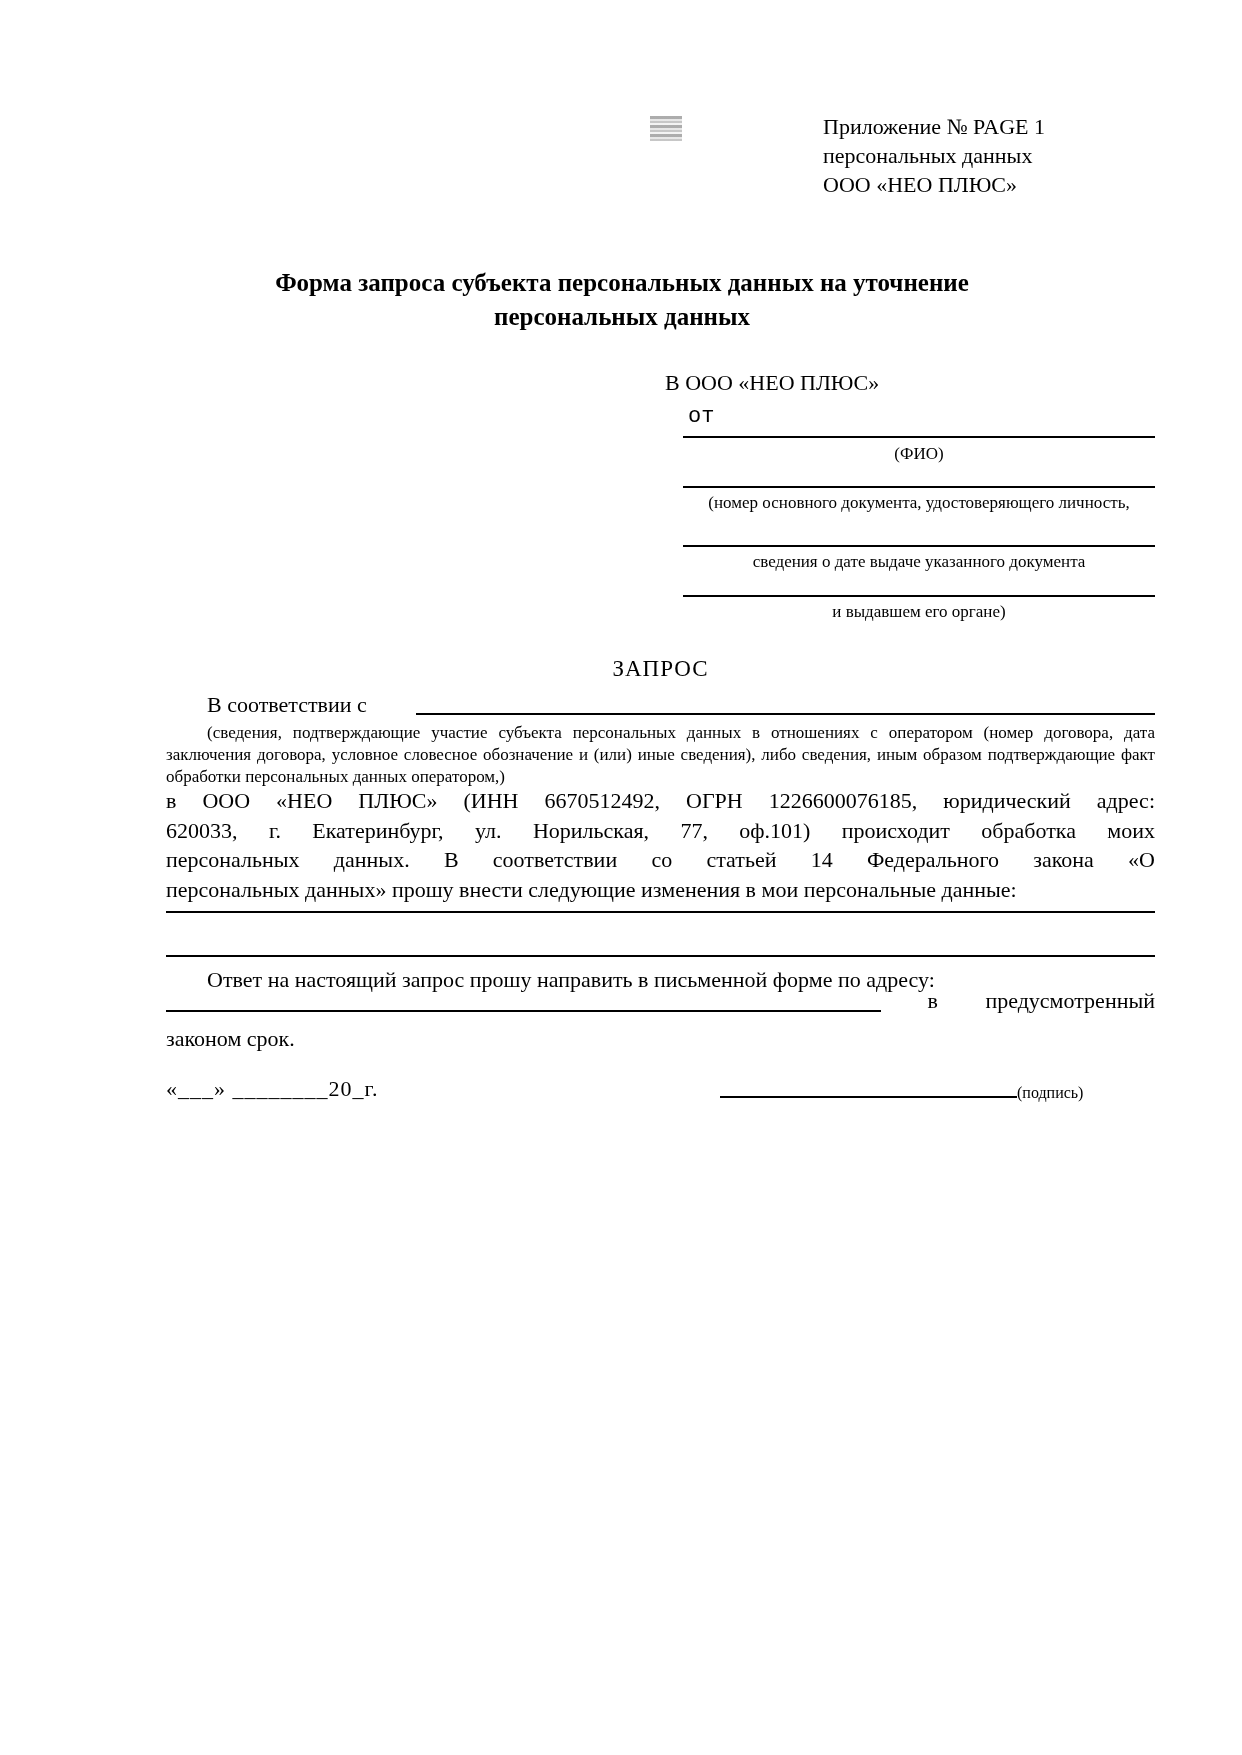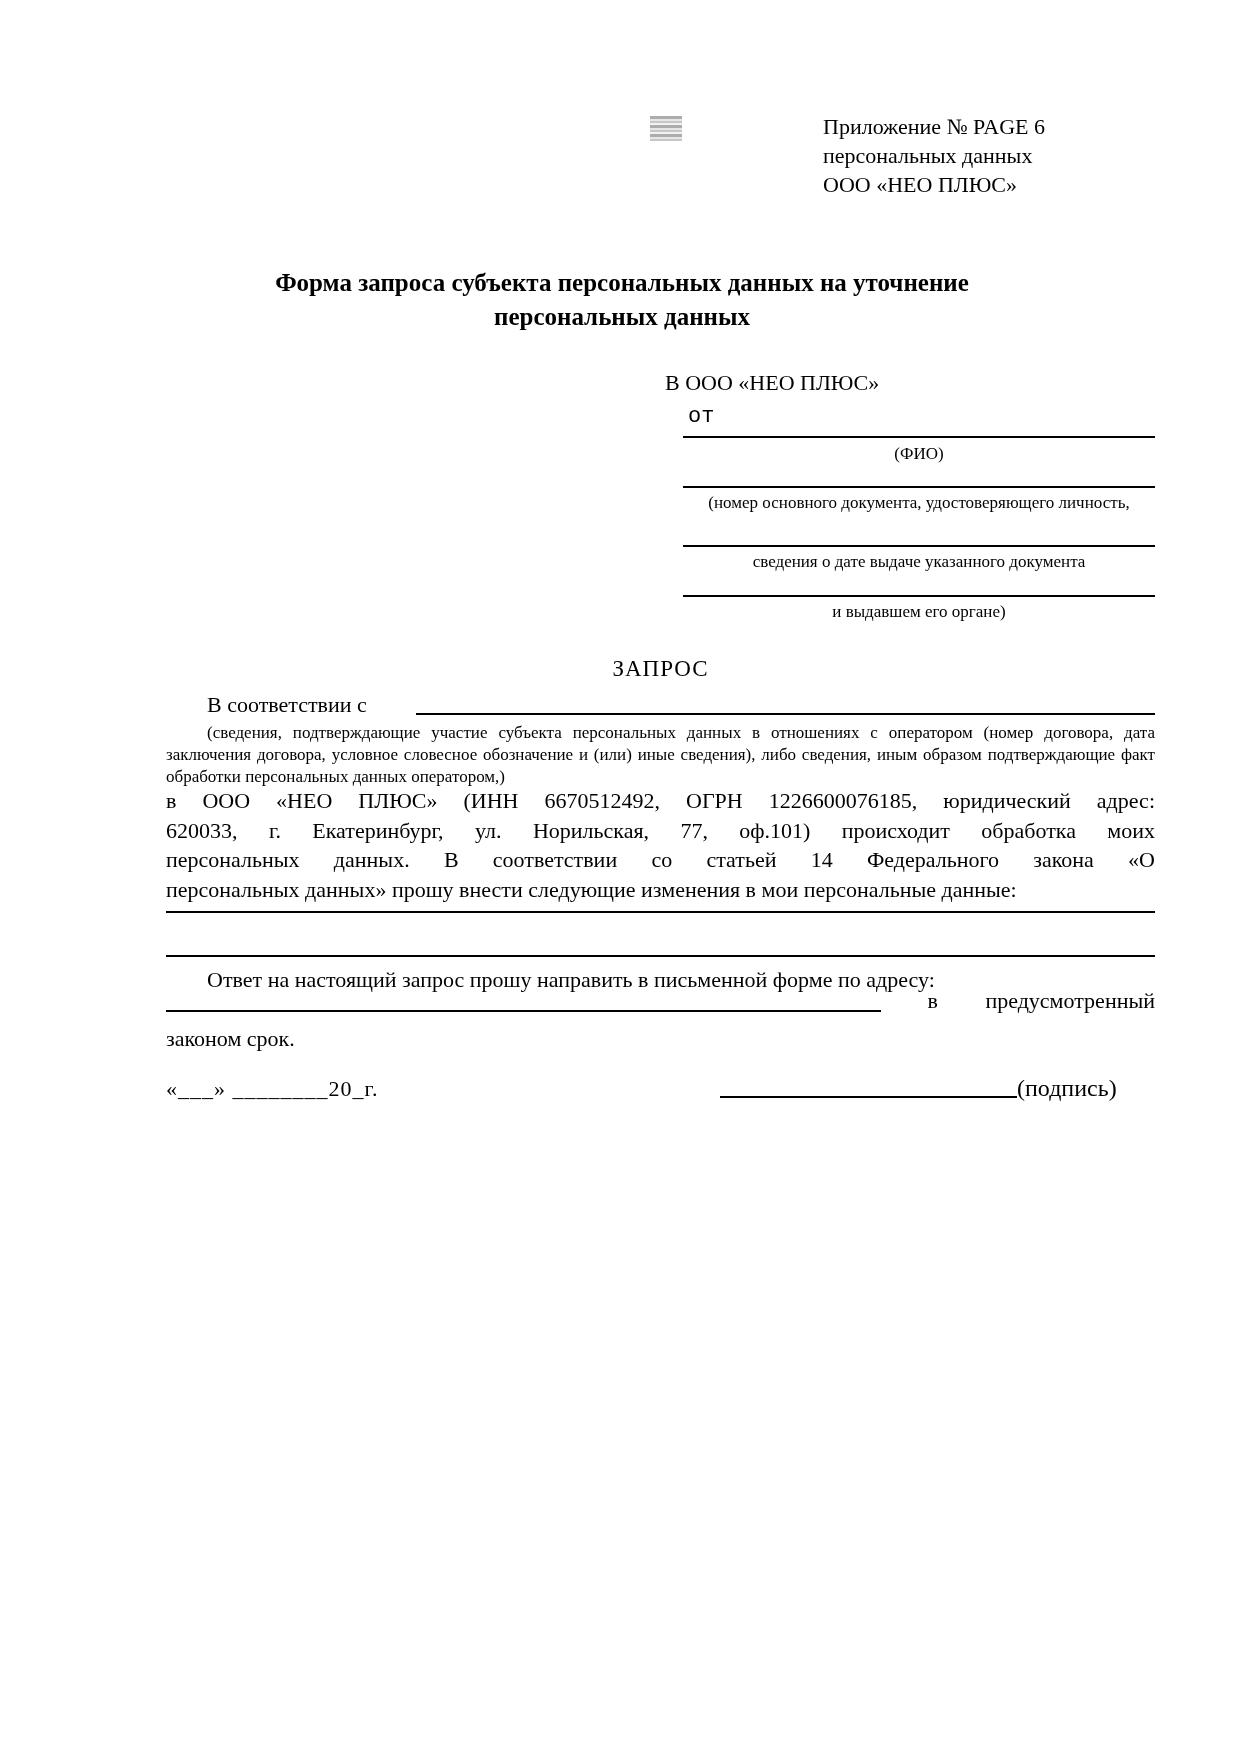--- a/index.html
+++ b/index.html
@@ -99,31 +99,31 @@
   .address-suffix {
     flex: 1; font-size: 22px; white-space: nowrap;
     text-align: right; word-spacing: 42px;
   }
 
   .law-term { left: 166px; top: 1026px; font-size: 22px; }
 
   .signature-row { left: 166px; top: 1072px; width: 989px; height: 30px; }
   .sig-date    { position: absolute; left: 0; bottom: 0; font-size: 22px; letter-spacing: 1px; }
   .sig-rule    { position: absolute; left: 554px; bottom: 4px; width: 297px; border-bottom: 2px solid #000; }
-  .sig-caption { position: absolute; left: 851px; bottom: 0; font-size: 24px; }
+  .sig-caption { position: absolute; left: 851px; bottom: 0; font-size: 16px; }
 </style>
 </head>
 <body>
 
 <div class="page">
 
   <div class="abs artifact-icon"></div>
 
   <div class="abs appendix-header">
-    <div>Приложение №  PAGE 6</div>
+    <div>Приложение №  PAGE 1</div>
     <div>персональных данных</div>
     <div>ООО «НЕО ПЛЮС»</div>
   </div>
 
   <div class="abs form-title">
     <div>Форма запроса субъекта персональных данных на уточнение</div>
     <div>персональных данных</div>
   </div>
 
   <div class="abs to-line">В ООО «НЕО ПЛЮС»</div>

